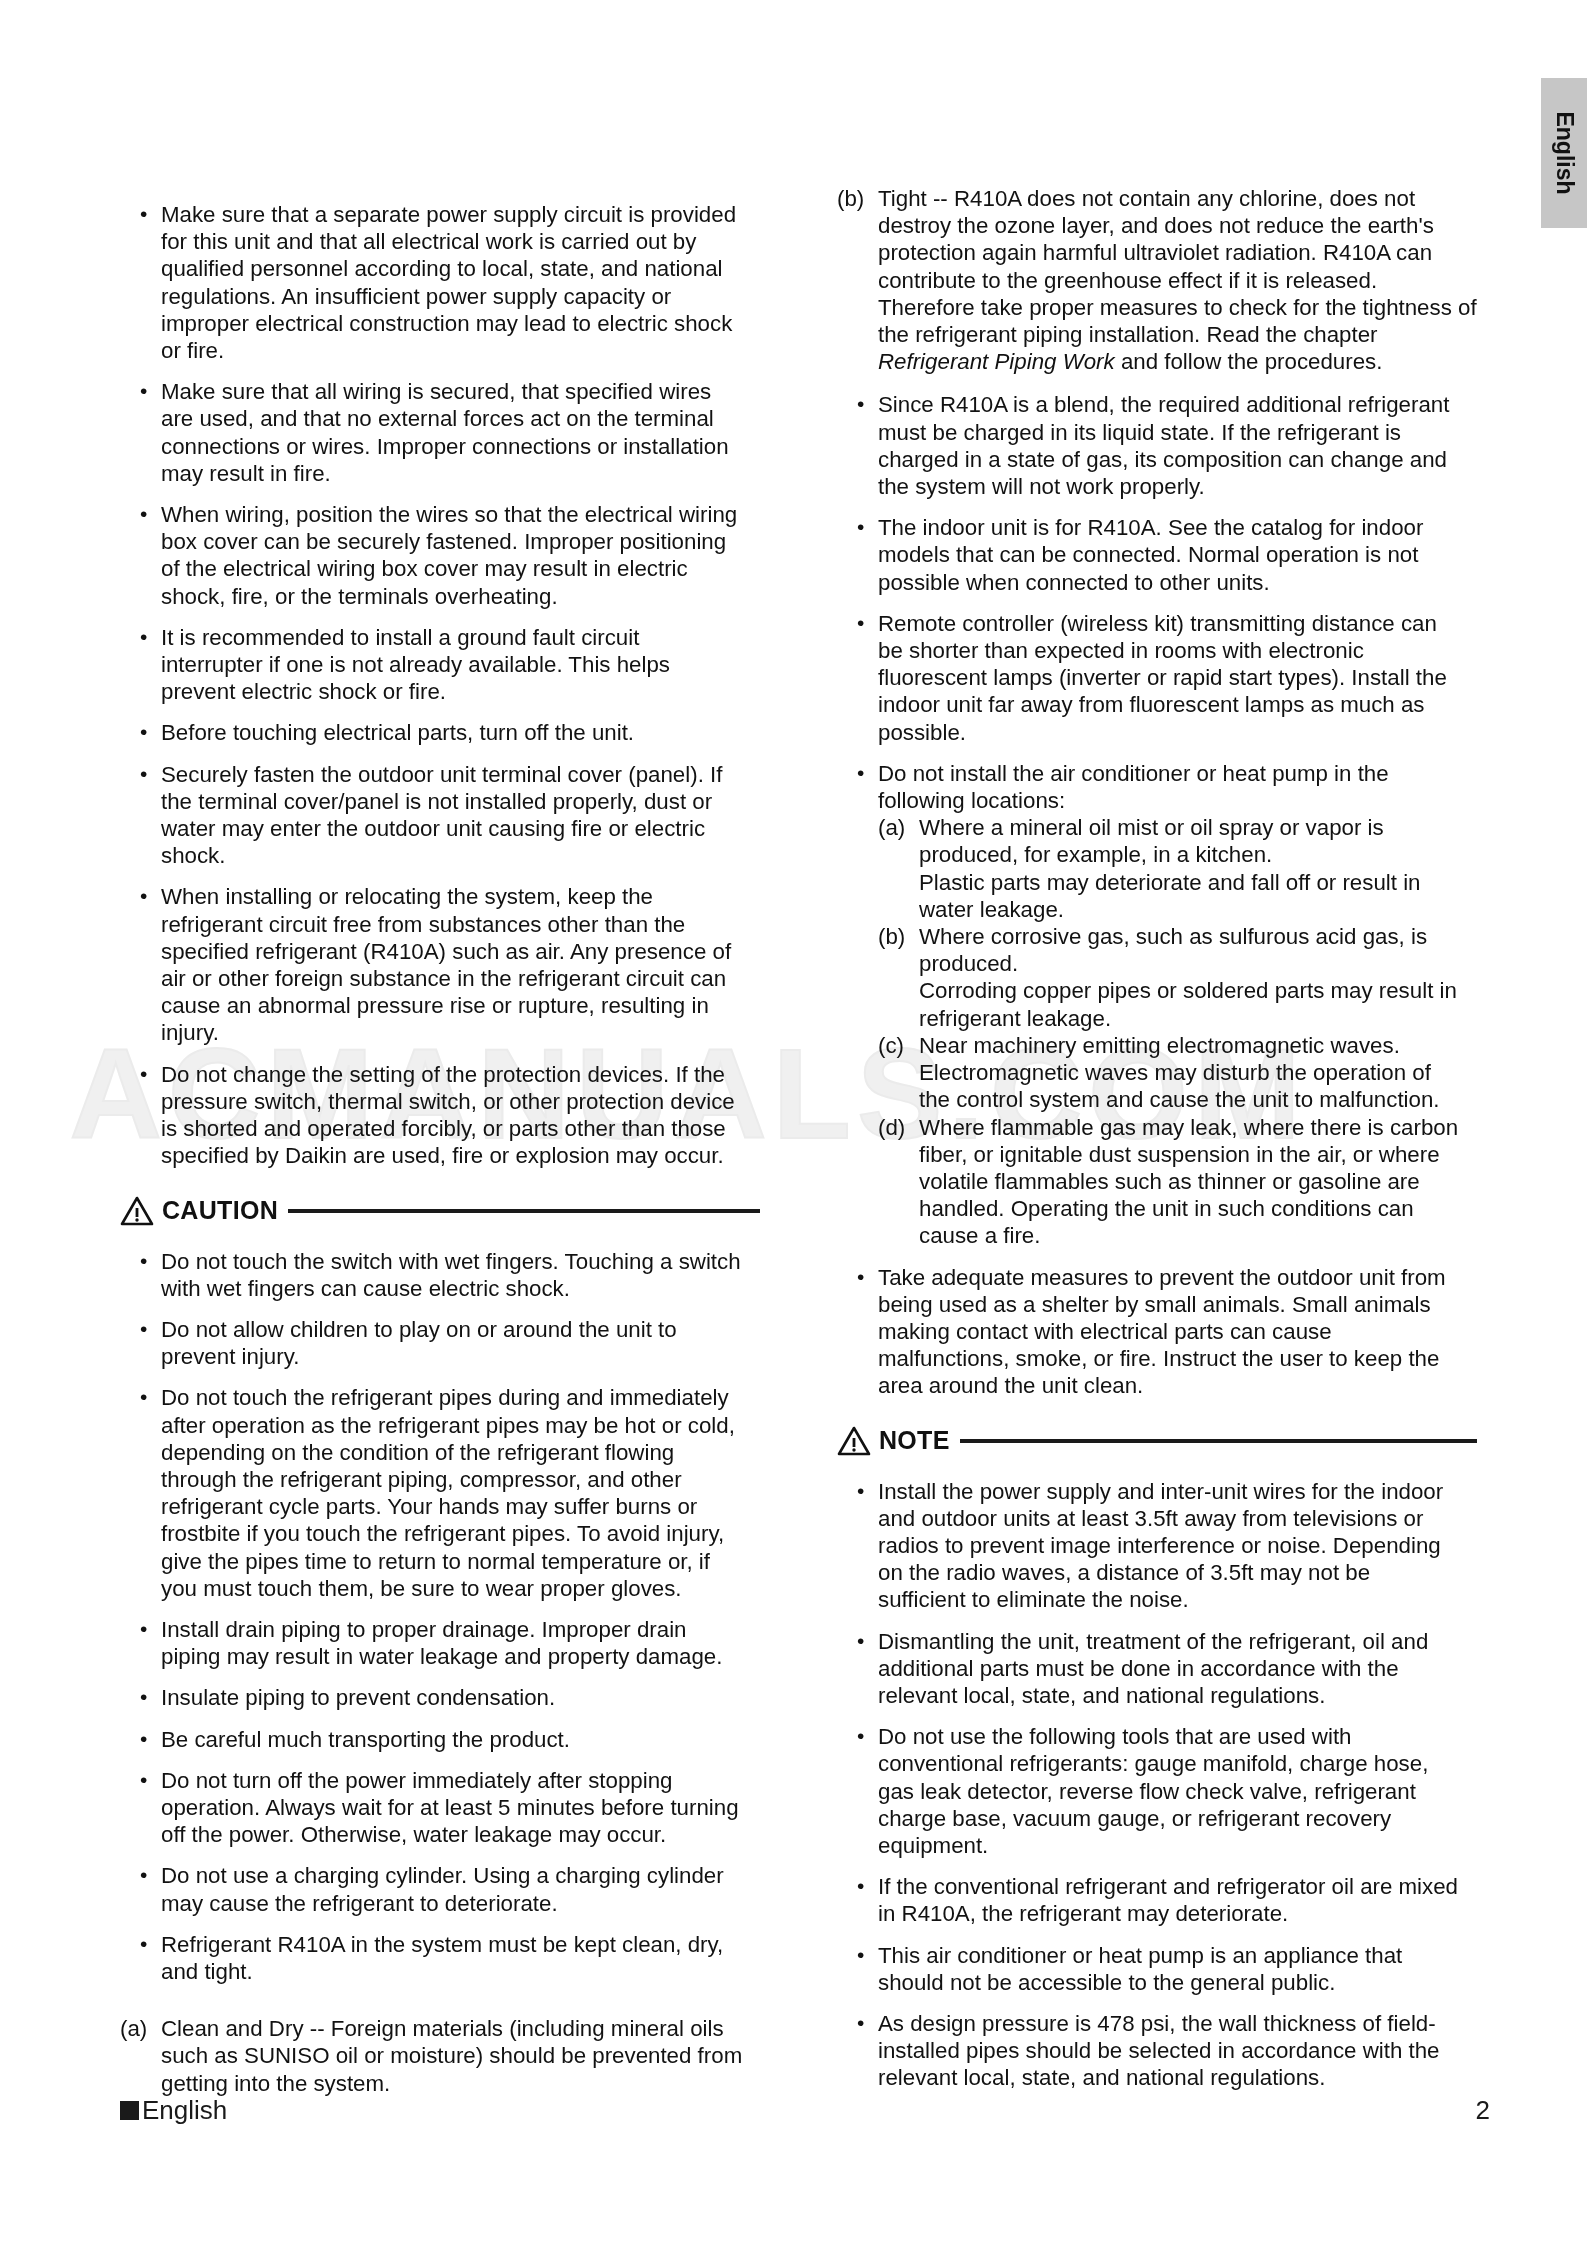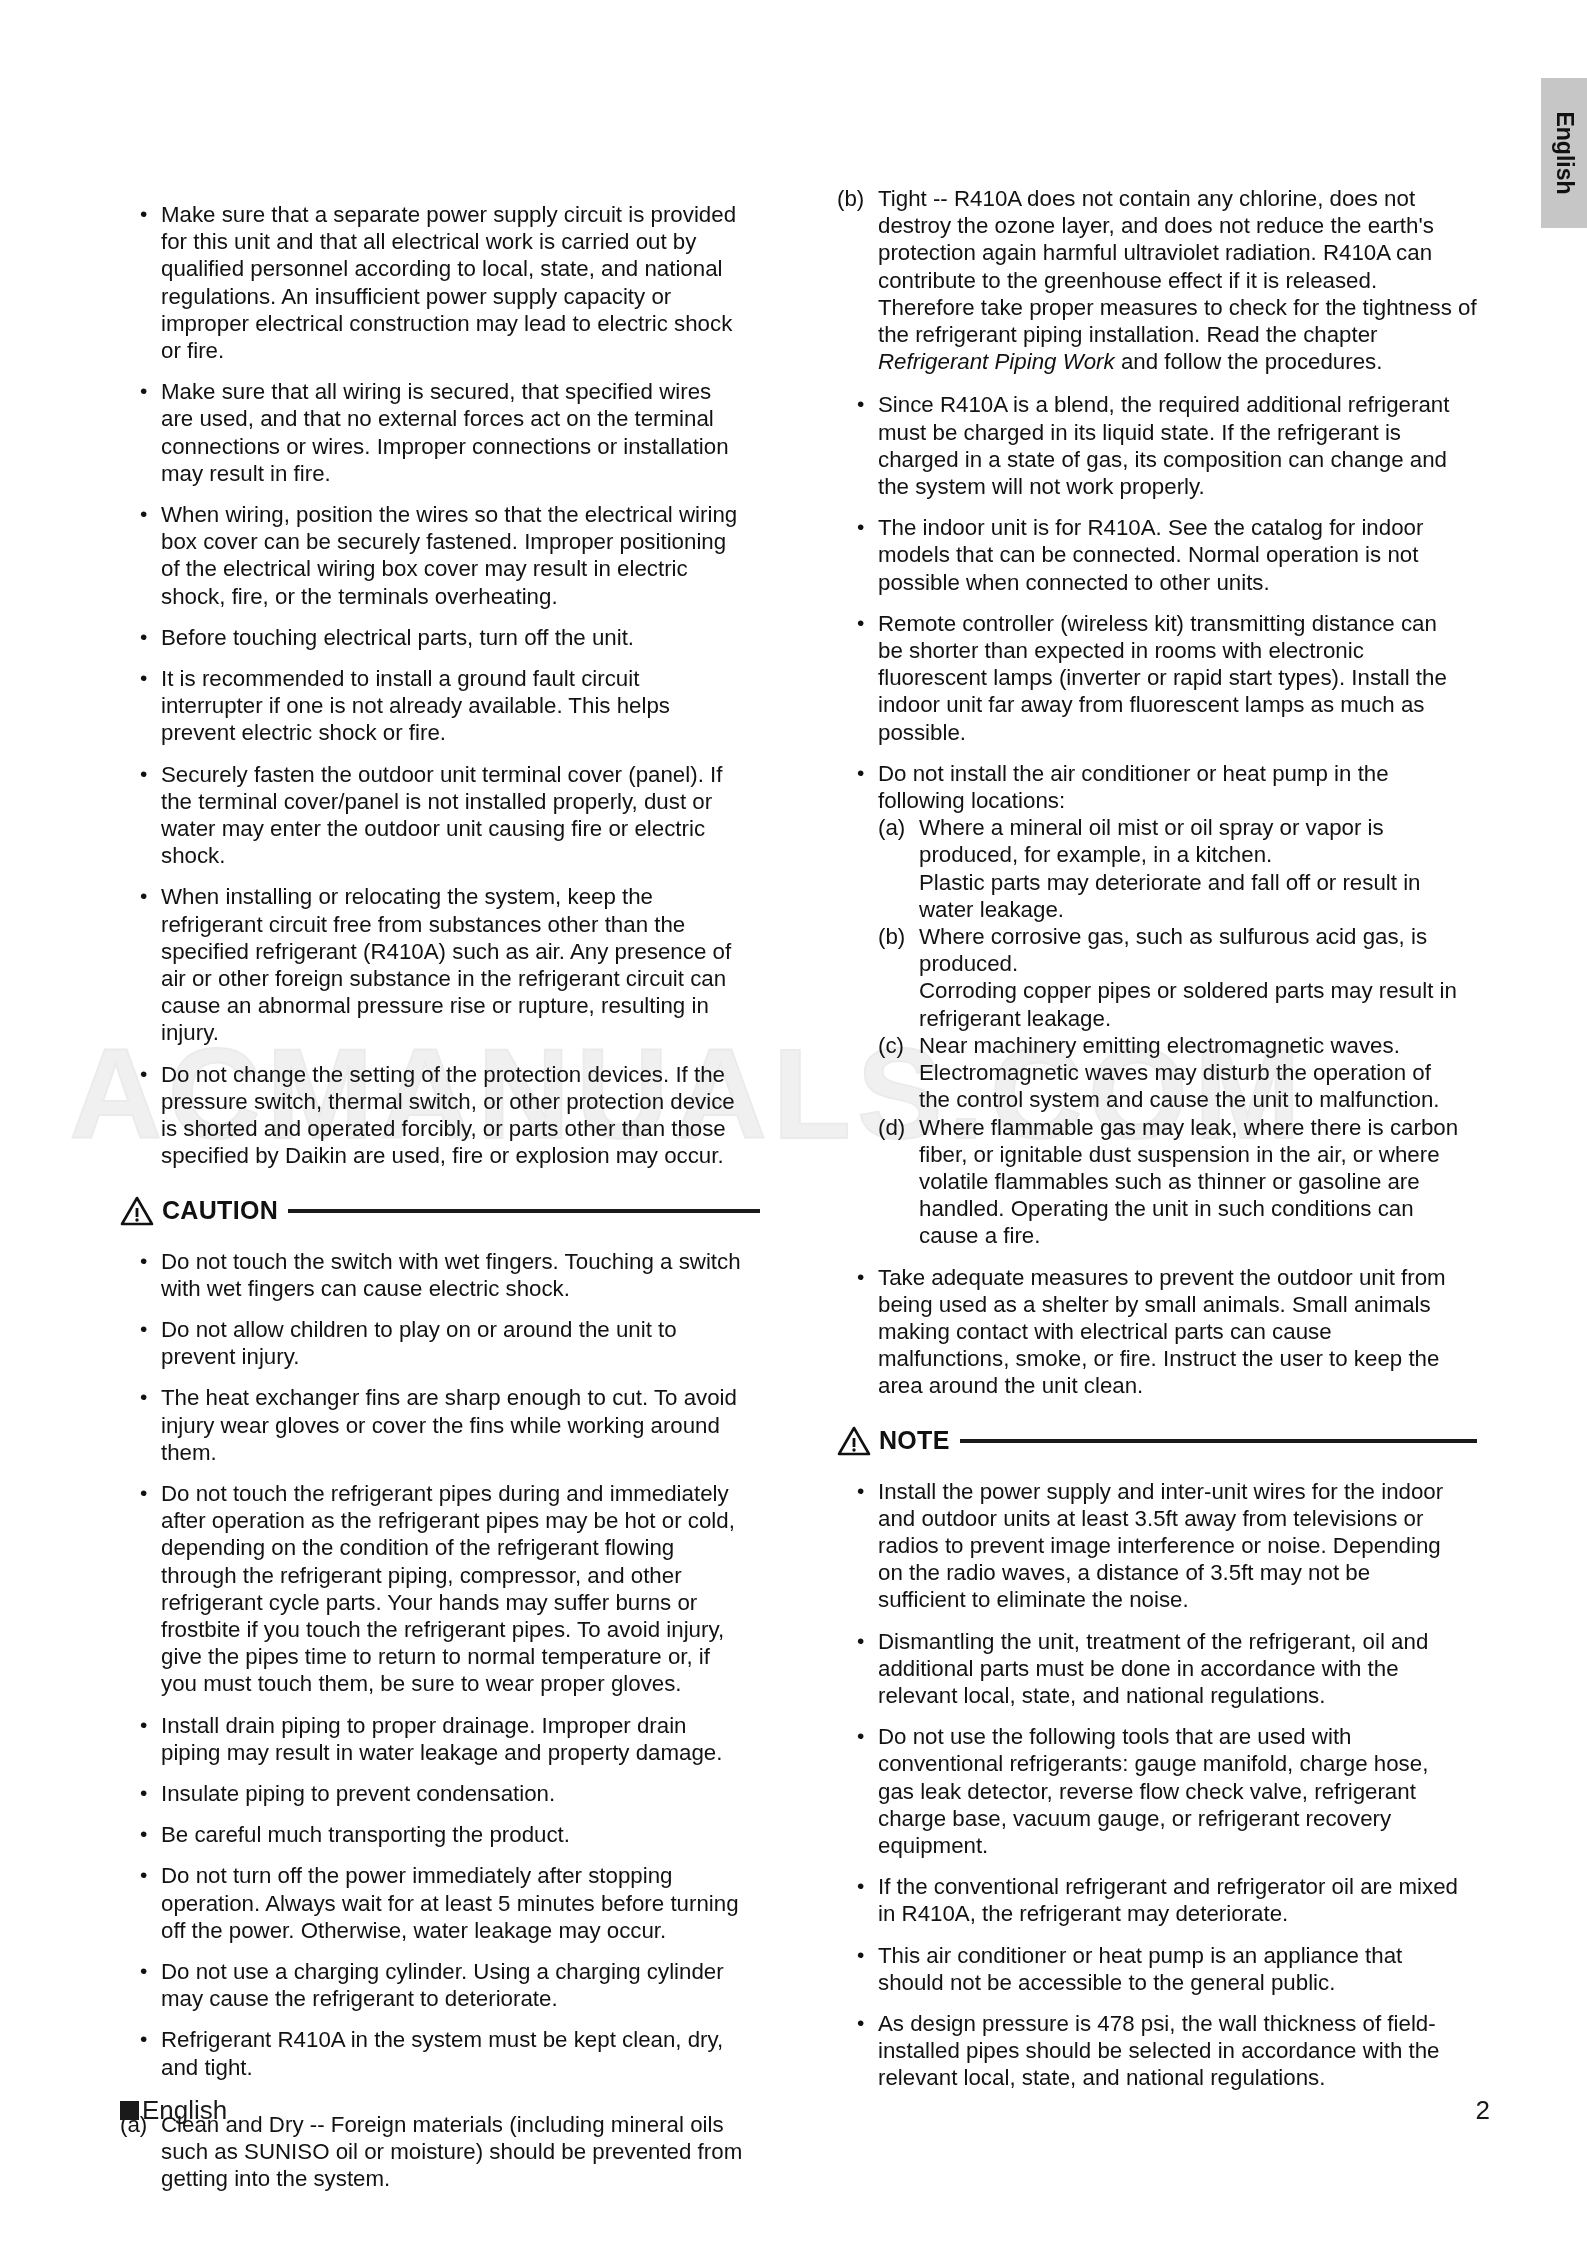--- a/index.html
+++ b/index.html
@@ -188,43 +188,42 @@
   </div>
 
   <div class="columns">
 
     <div class="col">
 
       <ul class="blist">
         <li>Make sure that a separate power supply circuit is provided for this unit and that all electrical work is carried out by qualified personnel according to local, state, and national regulations. An insufficient power supply capacity or improper electrical construction may lead to electric shock or fire.</li>
         <li>Make sure that all wiring is secured, that specified wires are used, and that no external forces act on the terminal connections or wires. Improper connections or installation may result in fire.</li>
         <li>When wiring, position the wires so that the electrical wiring box cover can be securely fastened. Improper positioning of the electrical wiring box cover may result in electric shock, fire, or the terminals overheating.</li>
+        <li>It is recommended to install a ground fault circuit interrupter if one is not already available. This helps prevent electric shock or fire.</li>
         <li>Before touching electrical parts, turn off the unit.</li>
-        <li>It is recommended to install a ground fault circuit interrupter if one is not already available. This helps prevent electric shock or fire.</li>
         <li>Securely fasten the outdoor unit terminal cover (panel). If the terminal cover/panel is not installed properly, dust or water may enter the outdoor unit causing fire or electric shock.</li>
         <li>When installing or relocating the system, keep the refrigerant circuit free from substances other than the specified refrigerant (R410A) such as air. Any presence of air or other foreign substance in the refrigerant circuit can cause an abnormal pressure rise or rupture, resulting in injury.</li>
         <li>Do not change the setting of the protection devices. If the pressure switch, thermal switch, or other protection device is shorted and operated forcibly, or parts other than those specified by Daikin are used, fire or explosion may occur.</li>
       </ul>
 
       <div class="sec-head">
         <span class="tri">
           <svg width="34" height="30" viewBox="0 0 34 30">
             <polygon points="17,2 32,28 2,28" fill="none" stroke="#111" stroke-width="2.6" stroke-linejoin="round"></polygon>
             <rect x="15.6" y="12" width="2.8" height="9" fill="#111"></rect>
             <circle cx="17" cy="24" r="1.7" fill="#111"></circle>
           </svg>
         </span>
         <span class="sec-title">CAUTION</span>
         <span class="rule"></span>
       </div>
 
       <ul class="blist">
         <li>Do not touch the switch with wet fingers. Touching a switch with wet fingers can cause electric shock.</li>
         <li>Do not allow children to play on or around the unit to prevent injury.</li>
-        <li>The heat exchanger fins are sharp enough to cut. To avoid injury wear gloves or cover the fins while working around them.</li>
         <li>Do not touch the refrigerant pipes during and immediately after operation as the refrigerant pipes may be hot or cold, depending on the condition of the refrigerant flowing through the refrigerant piping, compressor, and other refrigerant cycle parts. Your hands may suffer burns or frostbite if you touch the refrigerant pipes. To avoid injury, give the pipes time to return to normal temperature or, if you must touch them, be sure to wear proper gloves.</li>
         <li>Install drain piping to proper drainage. Improper drain piping may result in water leakage and property damage.</li>
         <li>Insulate piping to prevent condensation.</li>
         <li>Be careful much transporting the product.</li>
         <li>Do not turn off the power immediately after stopping operation. Always wait for at least 5 minutes before turning off the power. Otherwise, water leakage may occur.</li>
         <li>Do not use a charging cylinder. Using a charging cylinder may cause the refrigerant to deteriorate.</li>
         <li>Refrigerant R410A in the system must be kept clean, dry, and tight.</li>
       </ul>
 
       <div class="sub gap-before">

